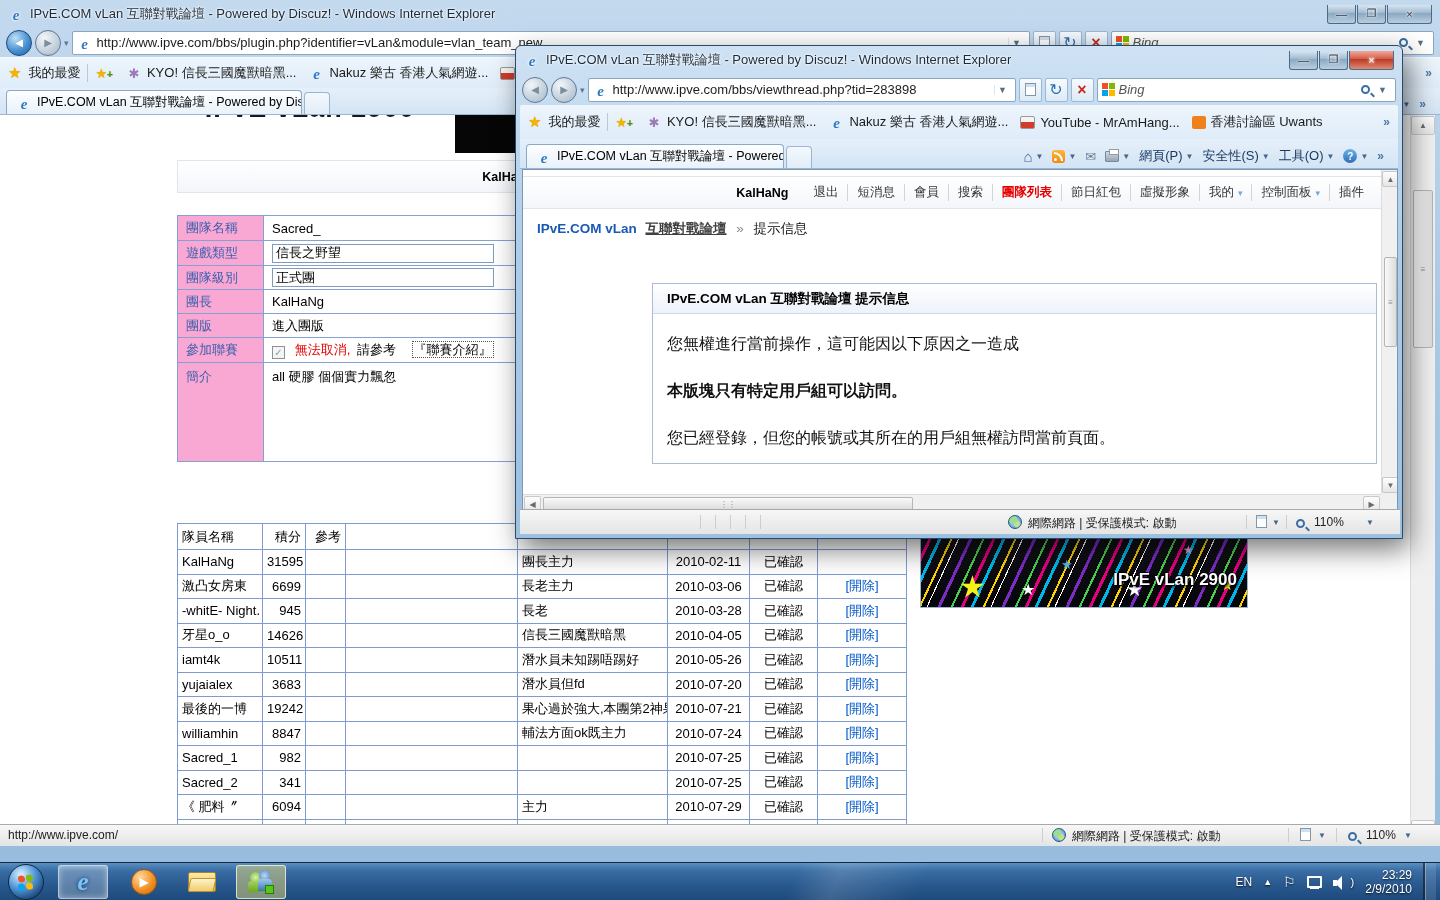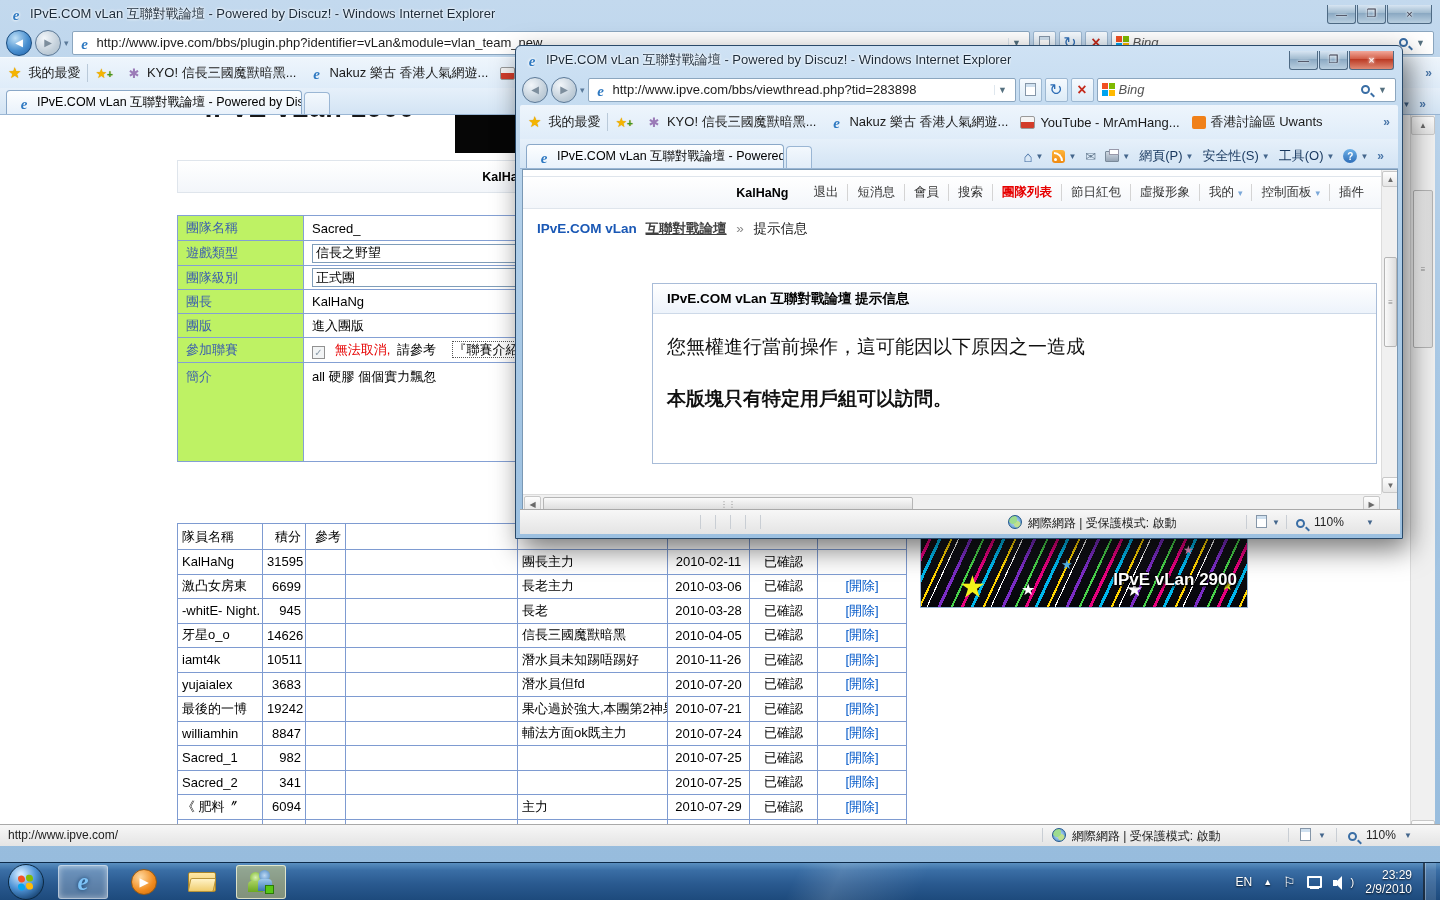--- a/index.html
+++ b/index.html
@@ -118,21 +118,21 @@
 .navitem.red span { color:#e60000; font-weight:bold; }
 .ncaret { color:#7aa8d8; font-size:9px; margin-left:4px; }
 #bg-nav { left:177px; top:45px; width:1070px; justify-content:flex-end; padding-right:127px; }
 #fg-nav { left:0; top:6px; width:858px; justify-content:flex-end; padding-right:8px;
   border-left:none; border-right:none; }
 
 
 #infotable { position:absolute; left:177px; top:100px; width:729px; border-collapse:collapse; table-layout:fixed;
   font-size:13px; }
 #infotable td { border:1px solid #84a0d4; padding:2px 8px; background:#fff; color:#000; vertical-align:middle; }
-#infotable td.lbl { background:#bef264; color:#3c5fae; width:126px; }
+#infotable td.lbl { background:#f9a8d4; color:#3c5fae; width:86px; }
 #infotable input { width:222px; height:19px; border:1px solid #7f9db9; font-size:13px; padding:0 3px;
   font-family:"Liberation Sans",sans-serif; }
 #infotable .tall { height:99px; vertical-align:top; padding-top:5px; }
 .redtxt { color:#e60000; }
 .dotlink { border:1px dotted #555; padding:0 1px;margin-left:8px; }
 .chkbox { display:inline-block; width:13px; height:13px; border:1px solid #919191; background:#f2f4f5;
   color:#8a9aa8; font-size:10px; line-height:11px; text-align:center; vertical-align:-2px; margin-right:6px; }
 
 
 #memtable { position:absolute; left:177px; top:408px; width:729px; border-collapse:collapse; table-layout:fixed;
@@ -173,21 +173,21 @@
 
 #breadcrumb { position:absolute; left:14px; top:50px; font-size:13.5px; font-weight:bold; }
 #breadcrumb .site { color:#1a58b5; }
 #breadcrumb .forum { color:#404040; text-decoration:underline; }
 #breadcrumb .sep { color:#888; margin:0 6px; font-weight:normal; }
 #breadcrumb .cur { color:#111; font-weight:normal; }
 
 #msgbox { position:absolute; left:129px; top:113px; width:725px; height:181px; border:1px solid #a8bcd8; }
 #msghead { height:30px; line-height:30px; padding-left:14px; font-size:13.5px; font-weight:bold; color:#000;
   background:linear-gradient(#ffffff,#edf3fb); border-bottom:1px solid #cdd9e8; }
-#msgbody { padding:0 14px; font-size:19px; color:#111; }
+#msgbody { padding:0 14px; font-size:16px; color:#111; }
 #msgbody .m1 { margin-top:20px; }
 #msgbody .m2 { margin-top:26px; font-weight:bold; }
 #msgbody .m3 { margin-top:26px; }
 
 
 #taskbar { position:absolute; left:0; top:862px; width:1440px; height:38px;
   background:linear-gradient(180deg,#5a8fc0,#3a6ea5 20%,#2a5a90 55%,#1d4a7c); border-top:1px solid #0e2b4a; }
 #taskbar::before { content:""; position:absolute; inset:0;
   background:linear-gradient(115deg, rgba(255,255,255,0) 55%, rgba(255,255,255,.14) 58%, rgba(255,255,255,0) 64%); }
 .tbtn { position:absolute; top:2px; height:34px; display:grid; place-items:center; border-radius:3px; }
@@ -453,21 +453,21 @@
             <td class="c-date">2010-04-05</td>
             <td class="c-status">已確認</td>
             <td class="c-action"><span class="rmlink">[開除]</span></td>
           </tr>
           <tr>
             <td class="c-name">iamt4k</td>
             <td class="c-score">10511</td>
             <td class="c-ref"></td>
             <td class="c-spare"></td>
             <td class="c-note">潛水員未知踢唔踢好</td>
-            <td class="c-date">2010-11-26</td>
+            <td class="c-date">2010-05-26</td>
             <td class="c-status">已確認</td>
             <td class="c-action"><span class="rmlink">[開除]</span></td>
           </tr>
           <tr>
             <td class="c-name">yujaialex</td>
             <td class="c-score">3683</td>
             <td class="c-ref"></td>
             <td class="c-spare"></td>
             <td class="c-note">潛水員但fd</td>
             <td class="c-date">2010-07-20</td>
@@ -714,20 +714,21 @@
       <span class="site">IPvE.COM vLan</span>
       <span class="forum" style="margin-left:5px">互聯對戰論壇</span>
       <span class="sep">»</span>
       <span class="cur">提示信息</span>
     </div>
     <div id="msgbox">
       <div id="msghead">IPvE.COM vLan 互聯對戰論壇 提示信息</div>
       <div id="msgbody">
         <p class="m1">您無權進行當前操作，這可能因以下原因之一造成</p>
         <p class="m2">本版塊只有特定用戶組可以訪問。</p>
+        <p class="m3">您已經登錄，但您的帳號或其所在的用戶組無權訪問當前頁面。</p>
       </div>
     </div>
     <div class="scrollv" style="left:858px;top:0;width:18px;height:324px">
       <span class="sarrow" style="top:1px;height:16px">▲</span>
       <span class="sthumb" style="top:87px;height:90px">≡</span>
       <span class="sarrow" style="bottom:1px;height:16px">▼</span>
     </div>
     <div class="scrollh" style="left:0;top:324px;width:858px;height:18px">
       <span class="sarrowh" style="left:1px">◀</span>
       <span class="sthumbh" style="left:20px;width:370px">⋮⋮</span>

